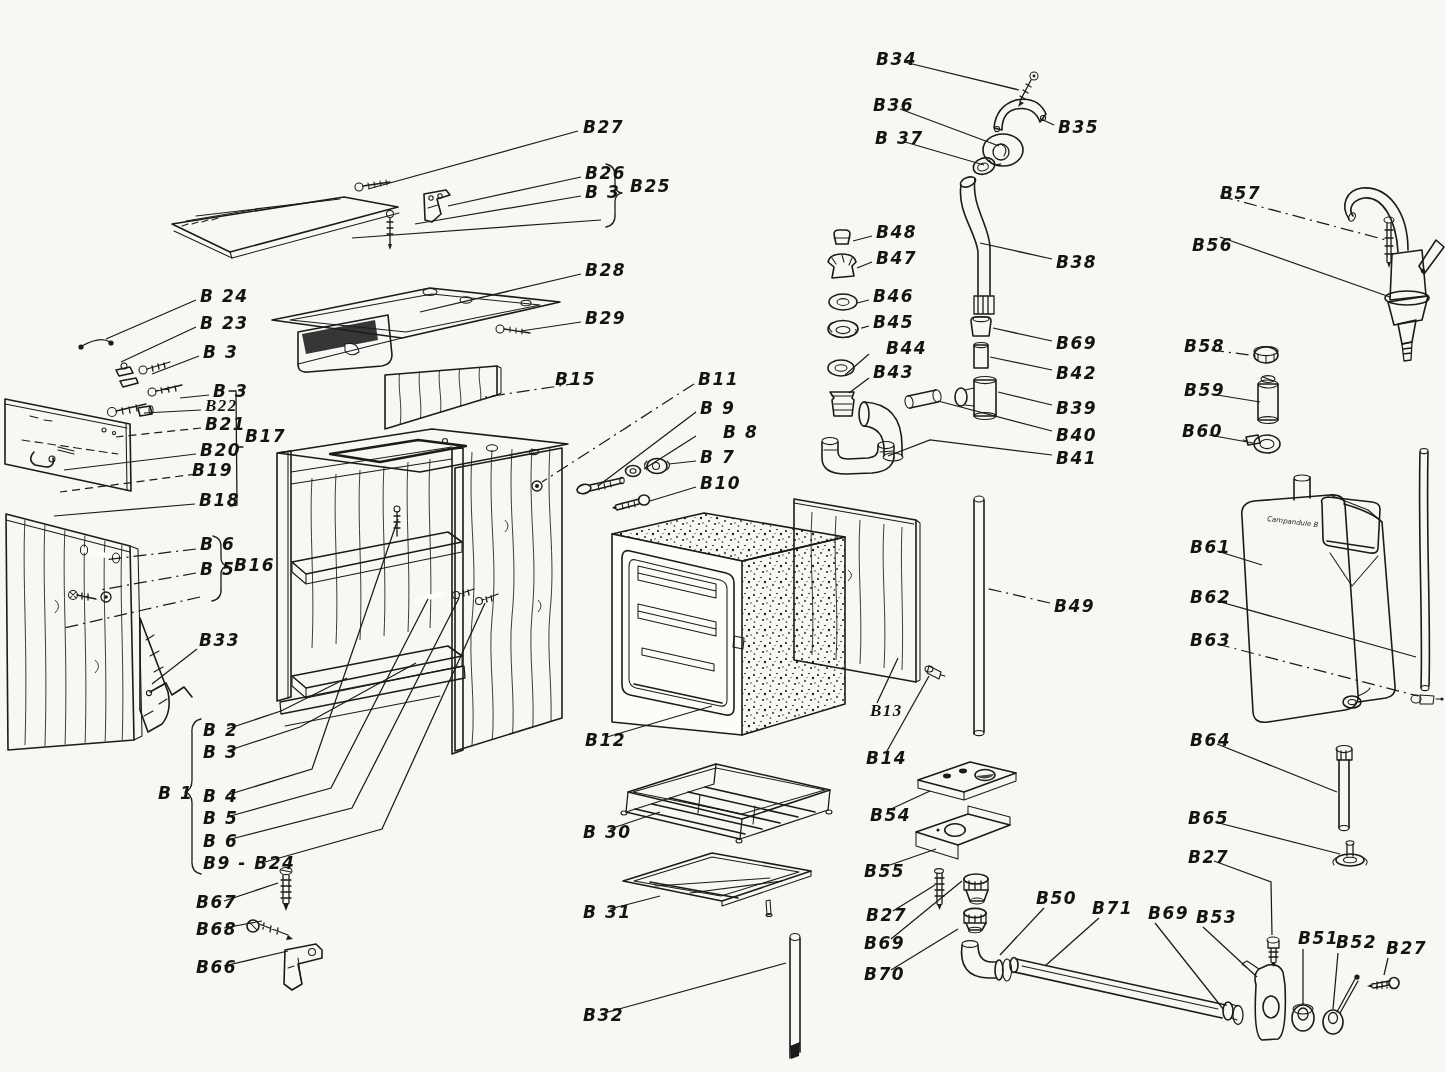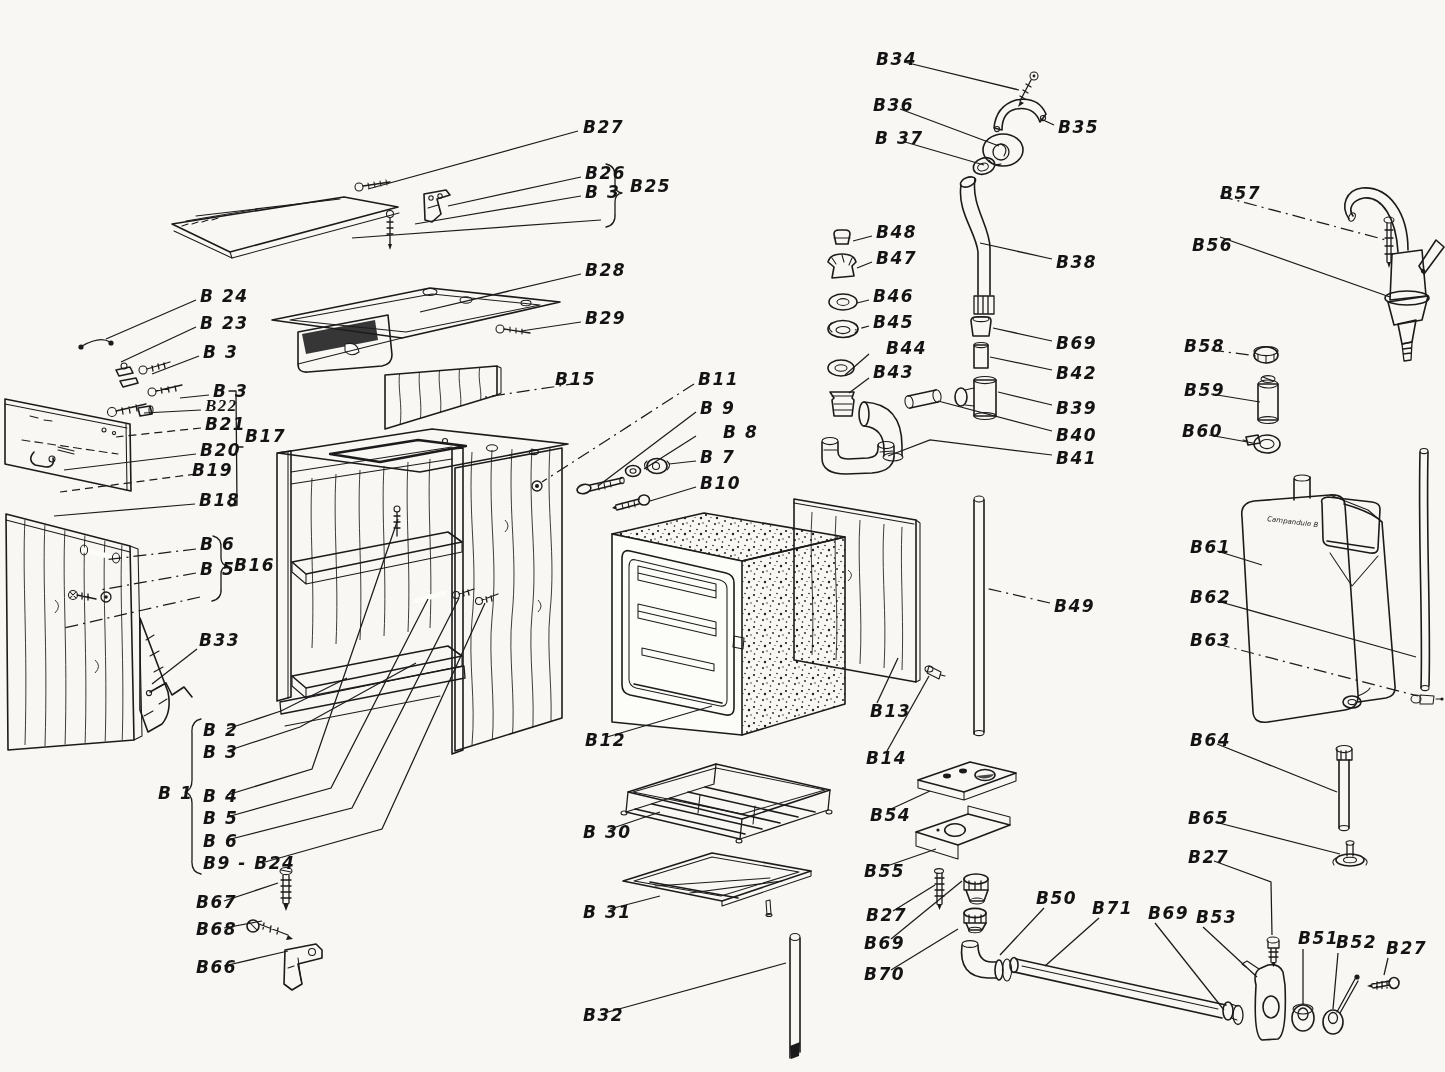--- a/index.html
+++ b/index.html
@@ -637,21 +637,21 @@
       <div class="part-label" style="left: 203px; top: 819px;">B 5</div>
       <div class="part-label" style="left: 203px; top: 842px;">B 6</div>
       <div class="part-label" style="left: 203px; top: 864px;">B9 - B24</div>
       <div class="part-label" style="left: 196px; top: 903px;">B67</div>
       <div class="part-label" style="left: 196px; top: 930px;">B68</div>
       <div class="part-label" style="left: 196px; top: 968px;">B66</div>
       <div class="part-label" style="left: 585px; top: 741px;">B12</div>
       <div class="part-label" style="left: 583px; top: 833px;">B 30</div>
       <div class="part-label" style="left: 583px; top: 913px;">B 31</div>
       <div class="part-label" style="left: 583px; top: 1016px;">B32</div>
-      <div class="part-label" style="left: 870px; top: 712px;">B13</div>
+      <div class="part-label" style="left: 870px; top: 712px; font-family: Liberation Serif, serif;">B13</div>
       <div class="part-label" style="left: 866px; top: 759px;">B14</div>
       <div class="part-label" style="left: 870px; top: 816px;">B54</div>
       <div class="part-label" style="left: 864px; top: 872px;">B55</div>
       <div class="part-label" style="left: 866px; top: 916px;">B27</div>
       <div class="part-label" style="left: 864px; top: 944px;">B69</div>
       <div class="part-label" style="left: 864px; top: 975px;">B70</div>
       <div class="part-label" style="left: 1036px; top: 899px;">B50</div>
       <div class="part-label" style="left: 1092px; top: 909px;">B71</div>
       <div class="part-label" style="left: 1148px; top: 914px;">B69</div>
       <div class="part-label" style="left: 1196px; top: 918px;">B53</div>

